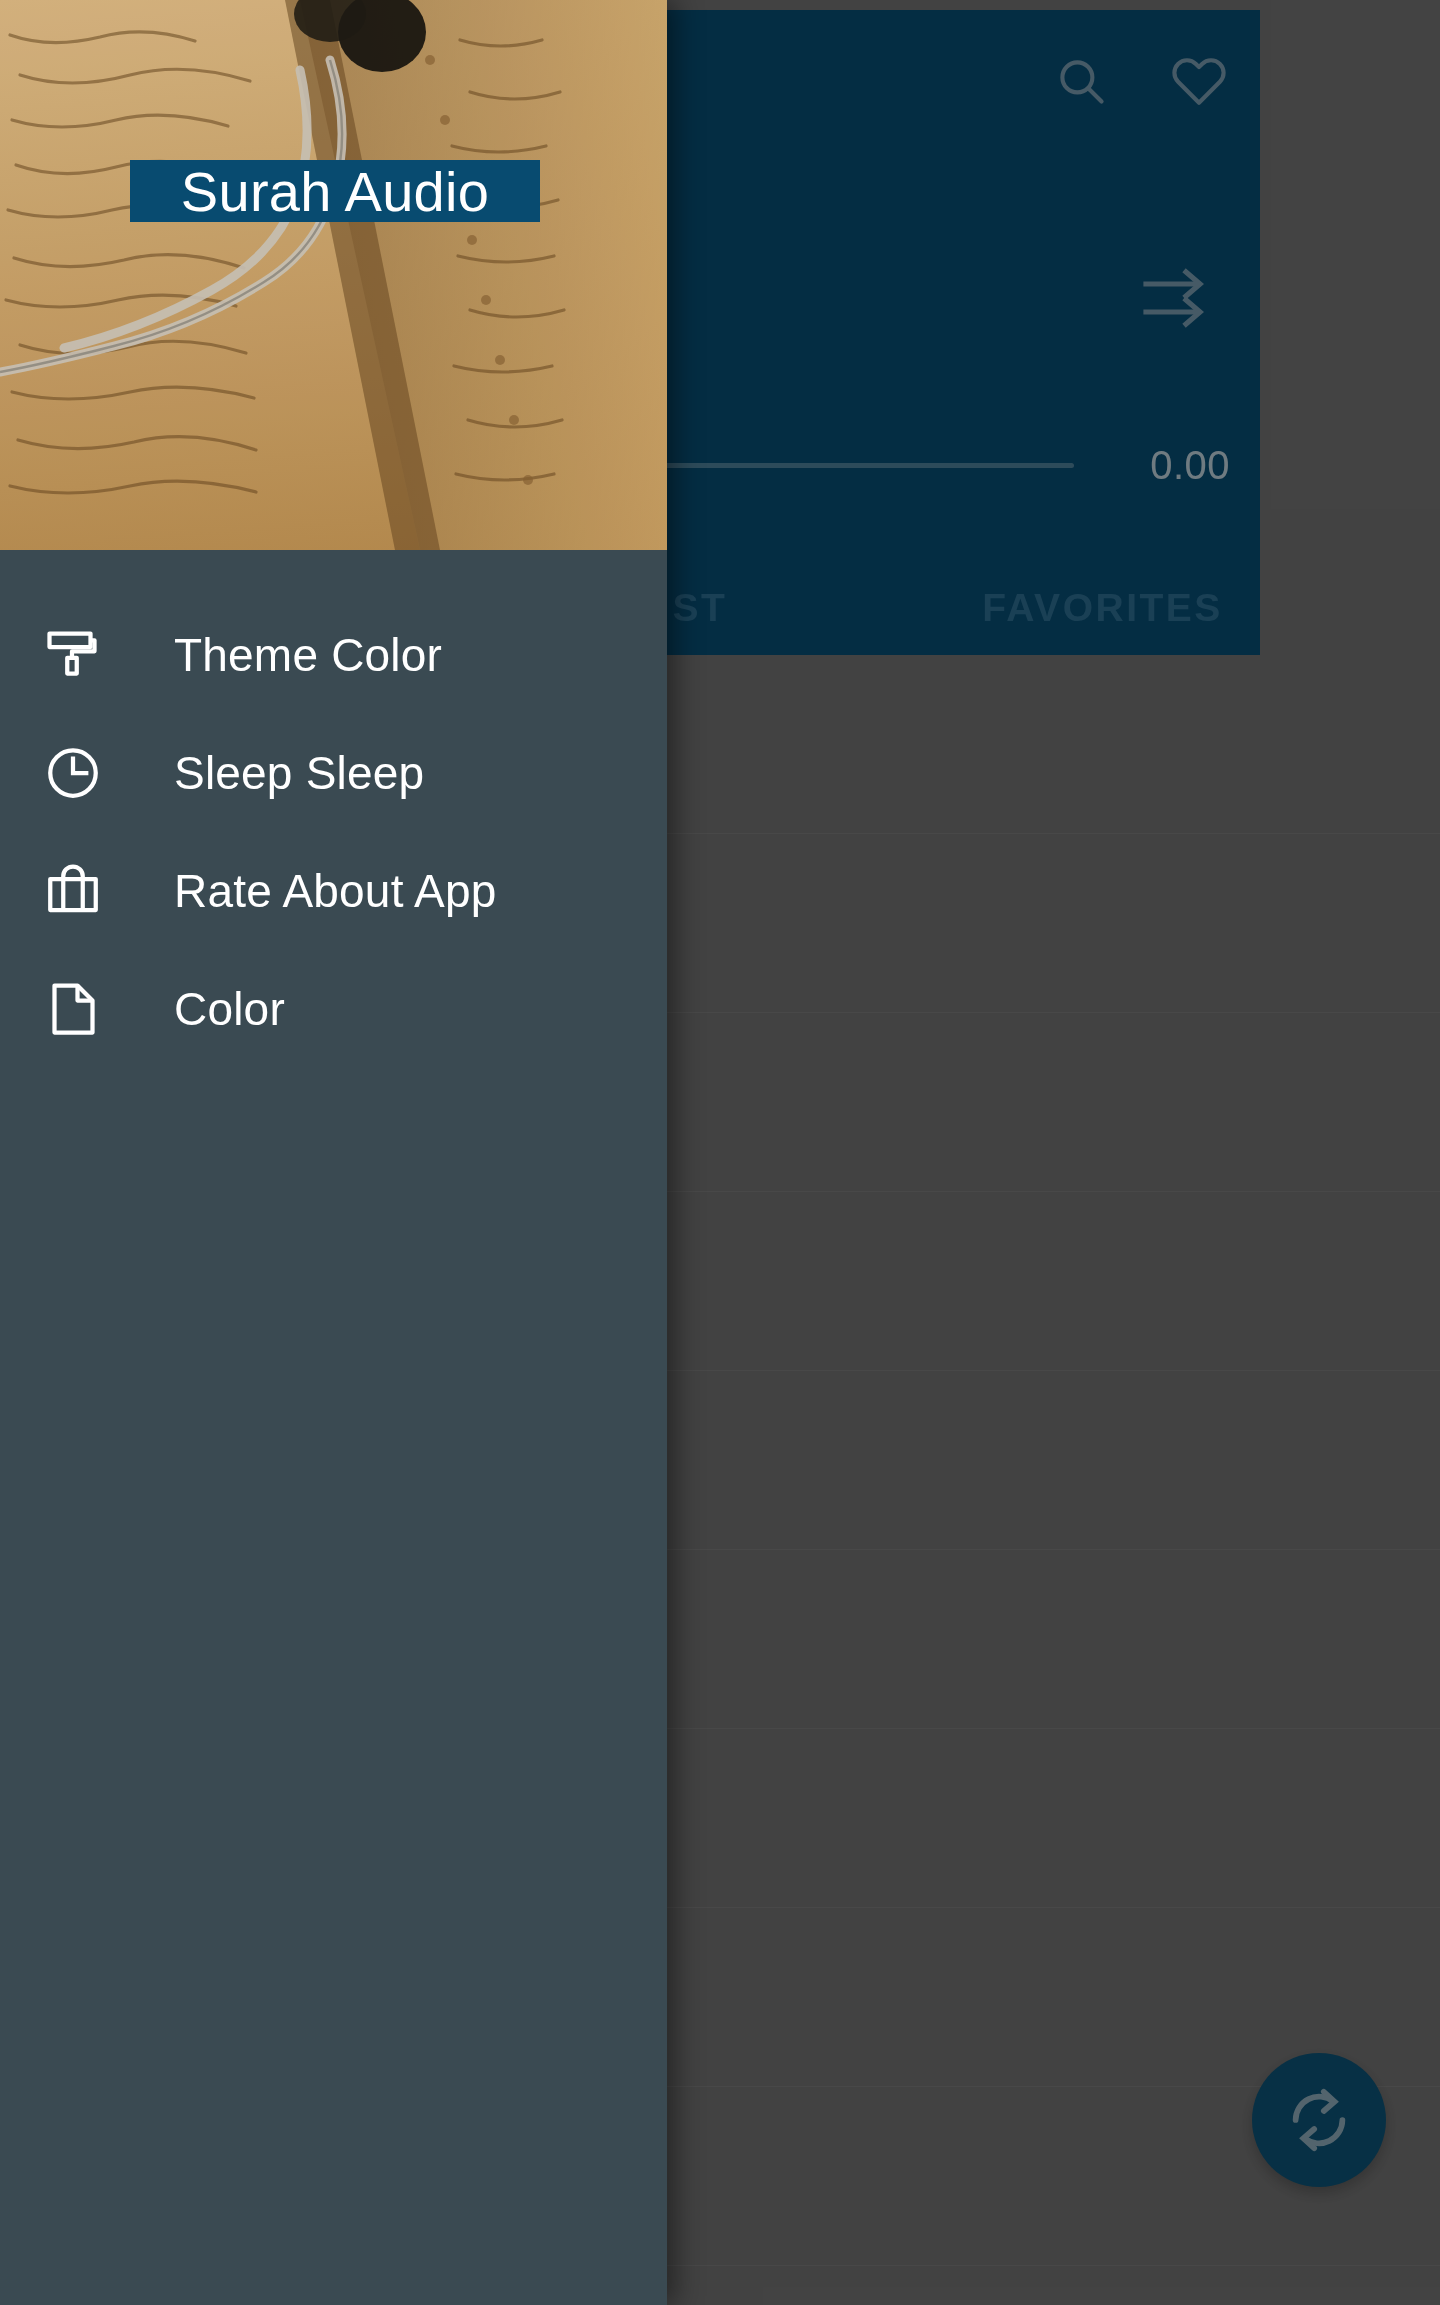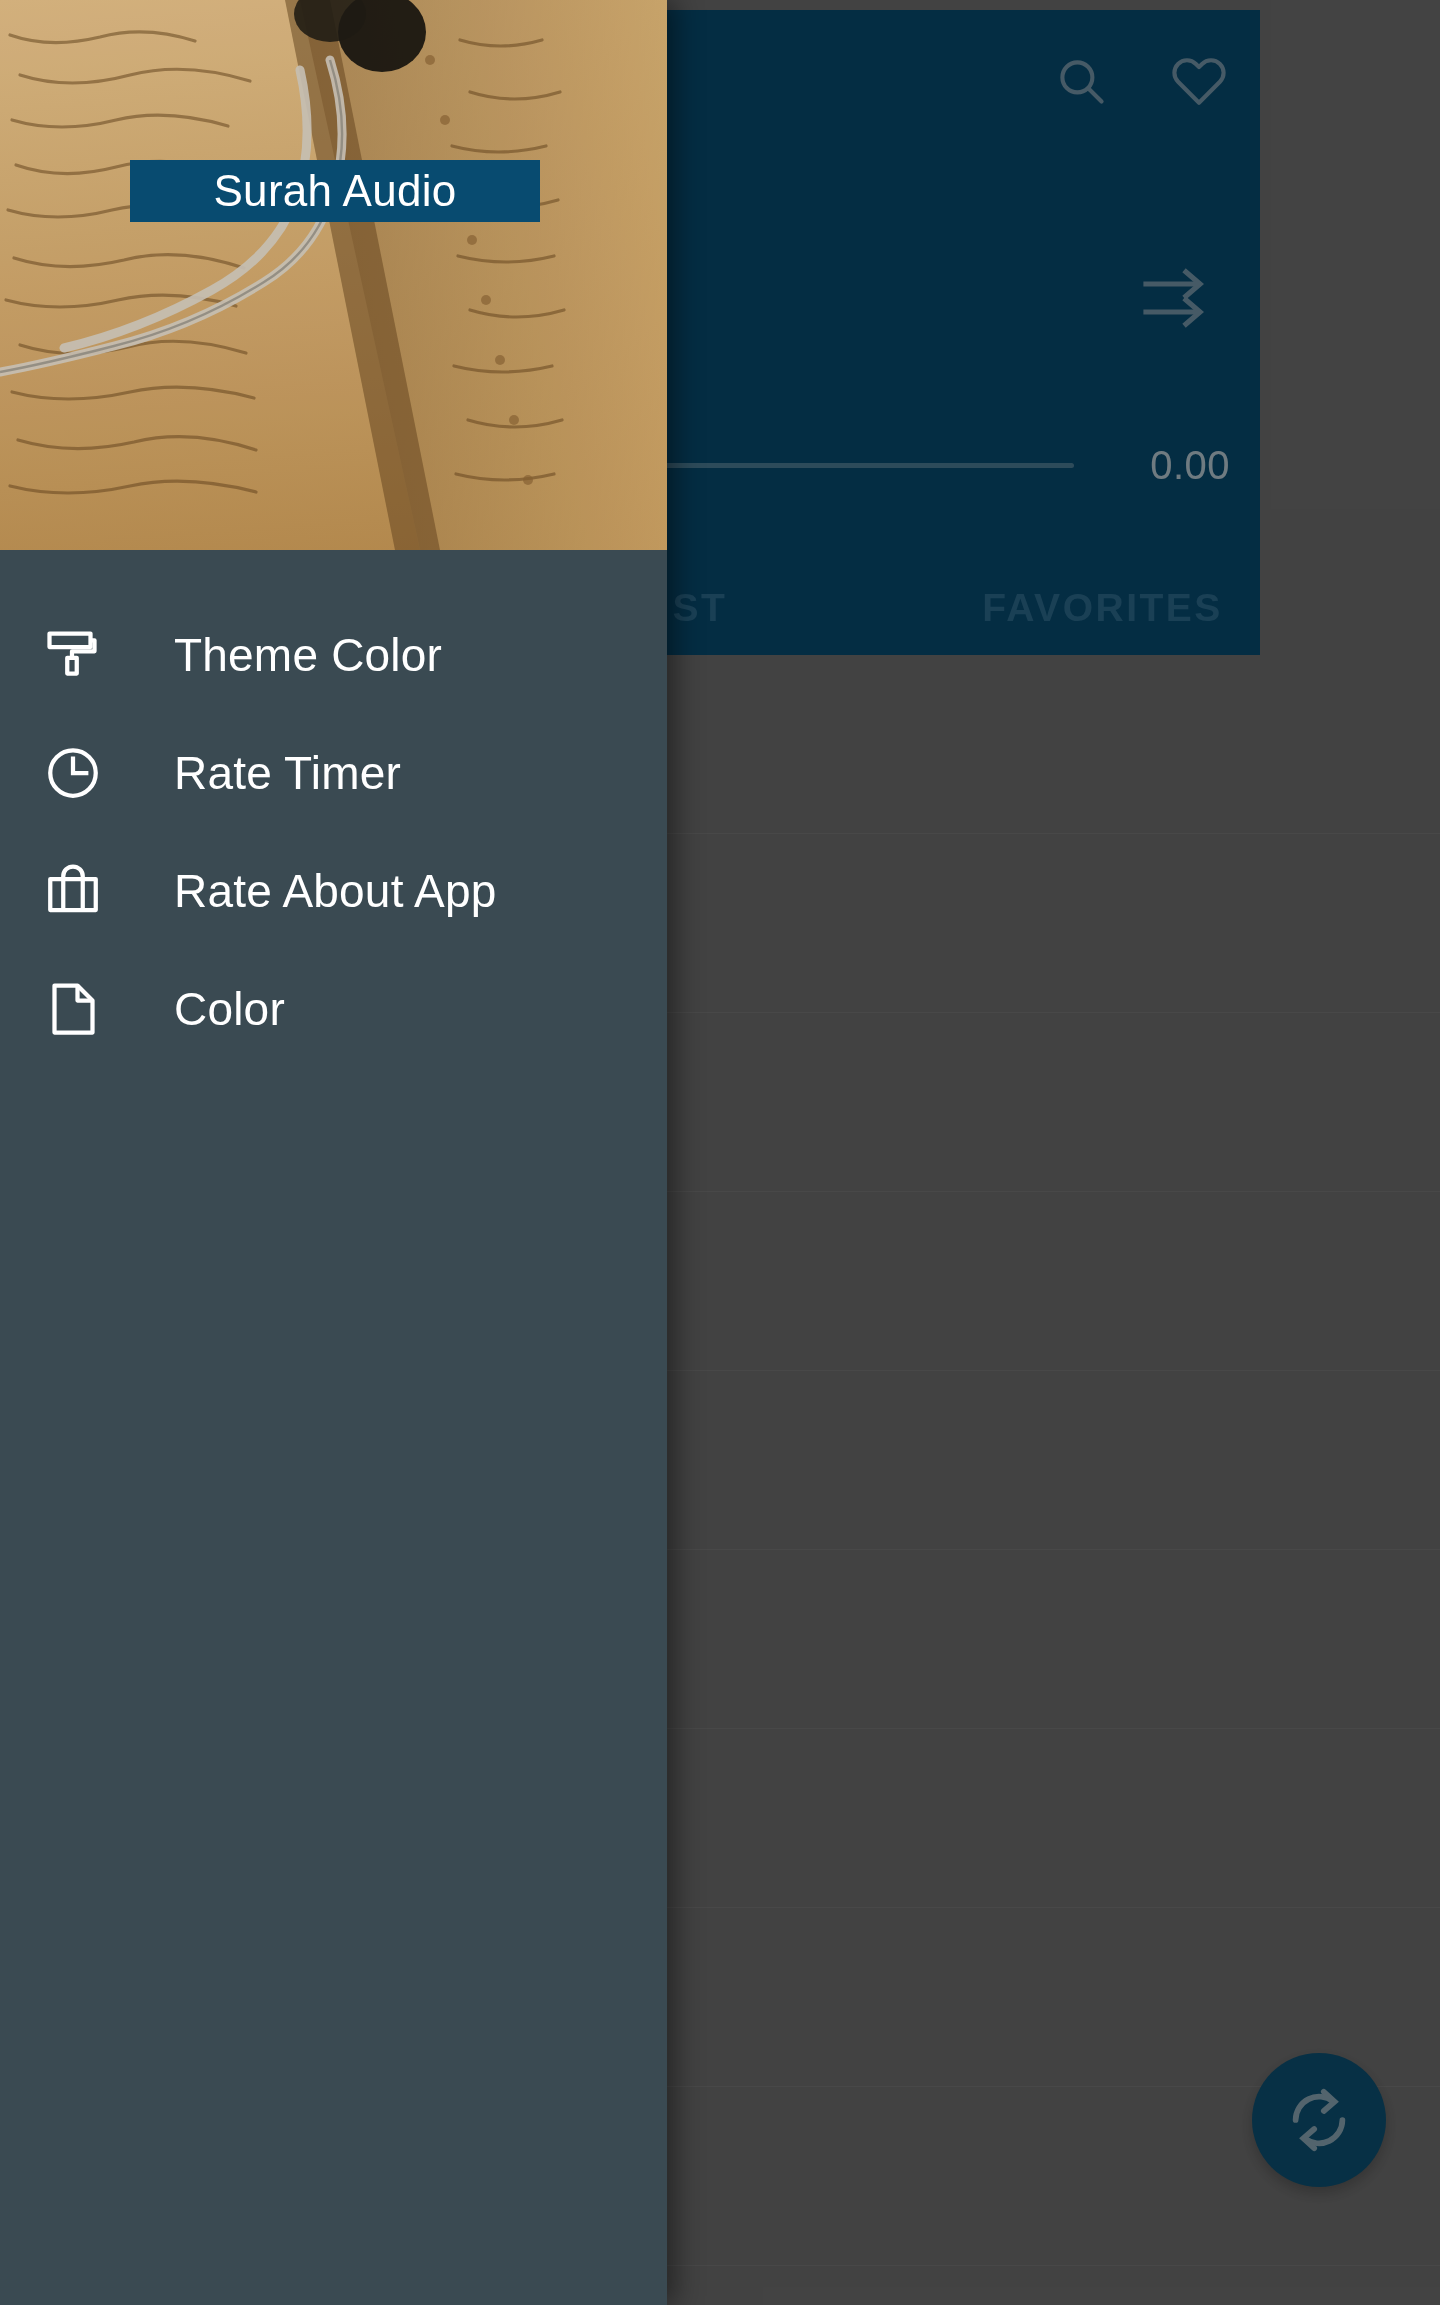--- a/index.html
+++ b/index.html
@@ -91,21 +91,21 @@
   .drawer-header{
     position:relative;width:667px;height:550px;overflow:hidden;
     background:#c79a58;
   }
   .quran-img{position:absolute;inset:0;}
   .hdr-label{
     position:absolute;left:130px;top:160px;width:410px;height:62px;
     background:#084b70;display:flex;align-items:center;justify-content:center;
   }
   .hdr-label span{
-    color:#ffffff;font-size:44px;letter-spacing:.3px;
+    color:#ffffff;font-size:56px;letter-spacing:.3px;
   }
 
   .menu{padding-top:46px;}
   .menu-item{
     height:118px;display:flex;align-items:center;
     padding-left:40px;
   }
   .menu-icon{
     width:66px;height:66px;display:flex;align-items:center;justify-content:center;
     flex:0 0 66px;
@@ -271,21 +271,21 @@
         <span class="menu-label">Theme Color</span>
       </div>
 
       <div class="menu-item">
         <span class="menu-icon">
           <svg width="60" height="60" viewBox="0 0 24 24" fill="none" stroke="#ffffff" stroke-width="1.7" stroke-linecap="square">
             <circle cx="12" cy="12" r="9.1"></circle>
             <polyline points="12,6.2 12,12 17.3,12"></polyline>
           </svg>
         </span>
-        <span class="menu-label">Rate Timer</span>
+        <span class="menu-label">Sleep Sleep</span>
       </div>
 
       <div class="menu-item">
         <span class="menu-icon">
           <svg width="60" height="60" viewBox="0 0 24 24" fill="none" stroke="#ffffff" stroke-width="1.7" stroke-linejoin="round">
             <rect x="2.9" y="7.2" width="18.2" height="12.4"></rect>
             <path d="M8.1 7.2V6.1a3.9 3.9 0 0 1 7.8 0v1.1"></path>
             <line x1="8.1" y1="7.2" x2="8.1" y2="19.6"></line>
             <line x1="15.9" y1="7.2" x2="15.9" y2="19.6"></line>
           </svg>

